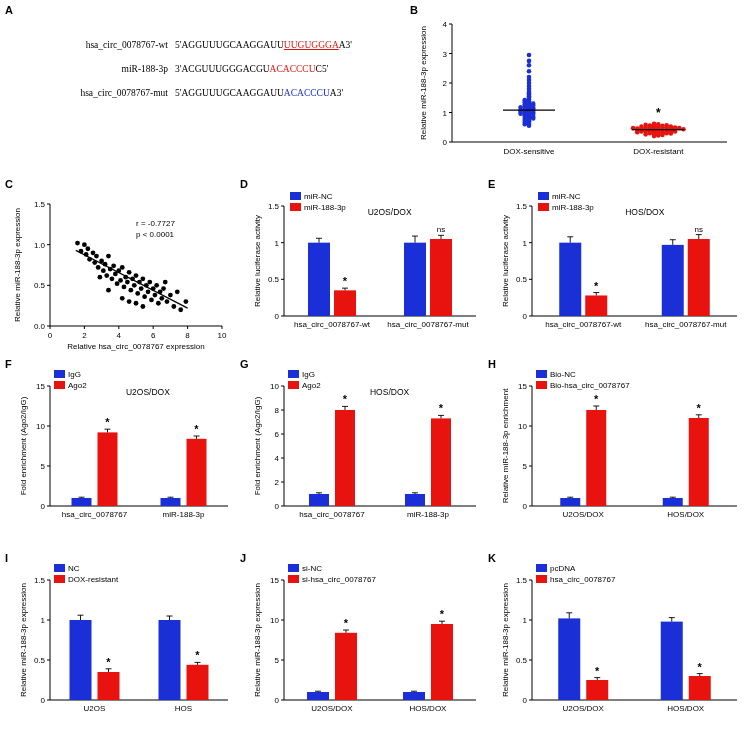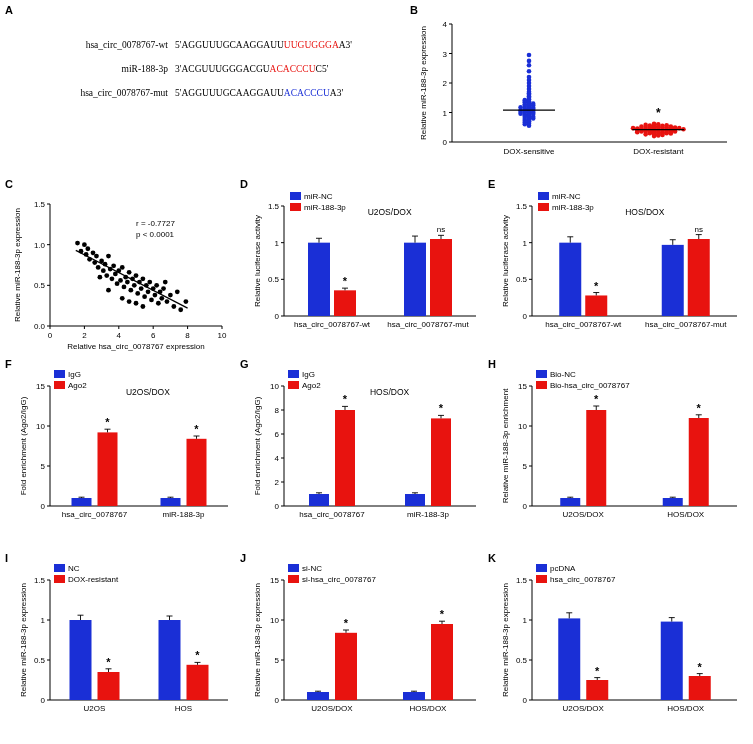--- a/index.html
+++ b/index.html
@@ -22,21 +22,21 @@
 <div class="plabel" style="left:5px;top:358px;">F</div>
 <div class="plabel" style="left:240px;top:358px;">G</div>
 <div class="plabel" style="left:488px;top:358px;">H</div>
 <div class="plabel" style="left:5px;top:552px;">I</div>
 <div class="plabel" style="left:240px;top:552px;">J</div>
 <div class="plabel" style="left:488px;top:552px;">K</div>
 
 <div class="seqblock" id="seq-block" style="left:18px;top:40px;">
     <div class="seqrow">
       <span class="seqname">hsa_circ_0078767-wt</span>
-      <span><span>5'AGGUUUGCAAGGAUU</span><span style="color: rgb(232, 19, 15);">UUGUGGGA</span><span>A3'</span></span>
+      <span><span>5'AGGUUUGCAAGGAUU</span><span style="color: rgb(232, 19, 15); text-decoration: underline;">UUGUGGGA</span><span>A3'</span></span>
     </div>
     <div class="seqrow">
       <span class="seqname">miR-188-3p</span>
       <span><span>3'ACGUUUGGGACGU</span><span style="color: rgb(232, 19, 15);">ACACCCU</span><span>C5'</span></span>
     </div>
     <div class="seqrow">
       <span class="seqname">hsa_circ_0078767-mut</span>
       <span><span>5'AGGUUUGCAAGGAUU</span><span style="color: rgb(26, 47, 214);">ACACCCU</span><span>A3'</span></span>
     </div>
   </div>

